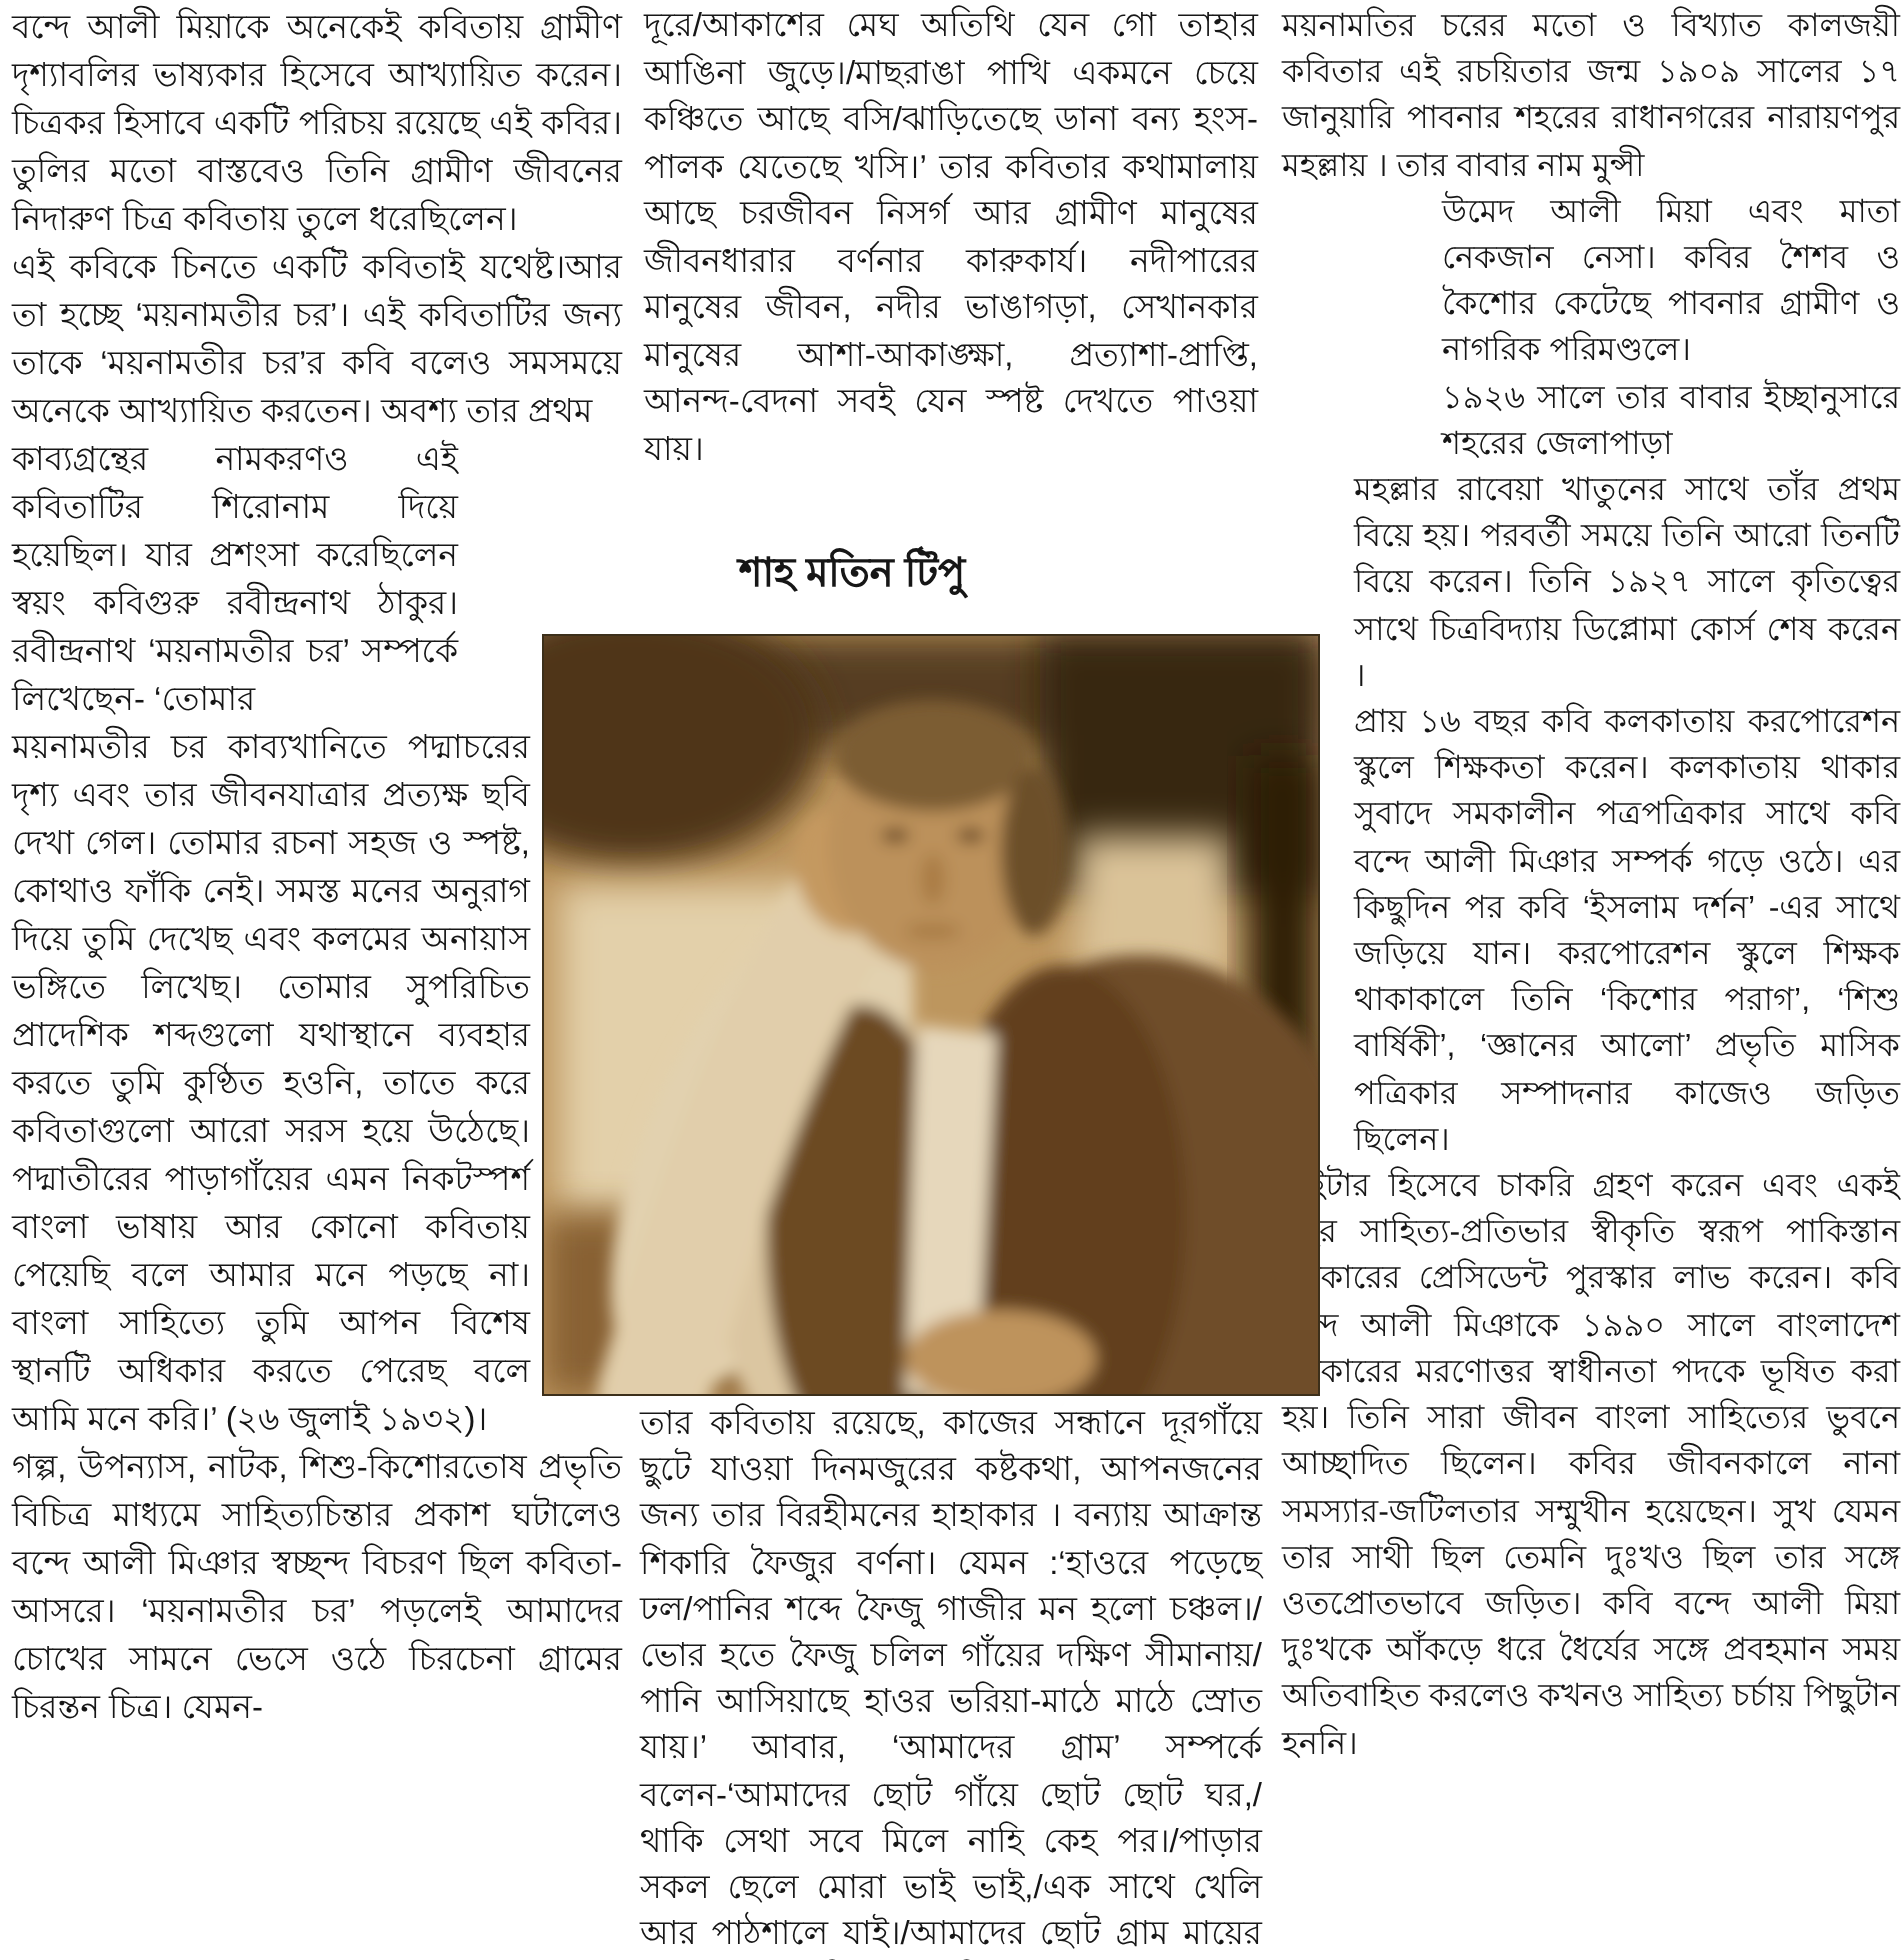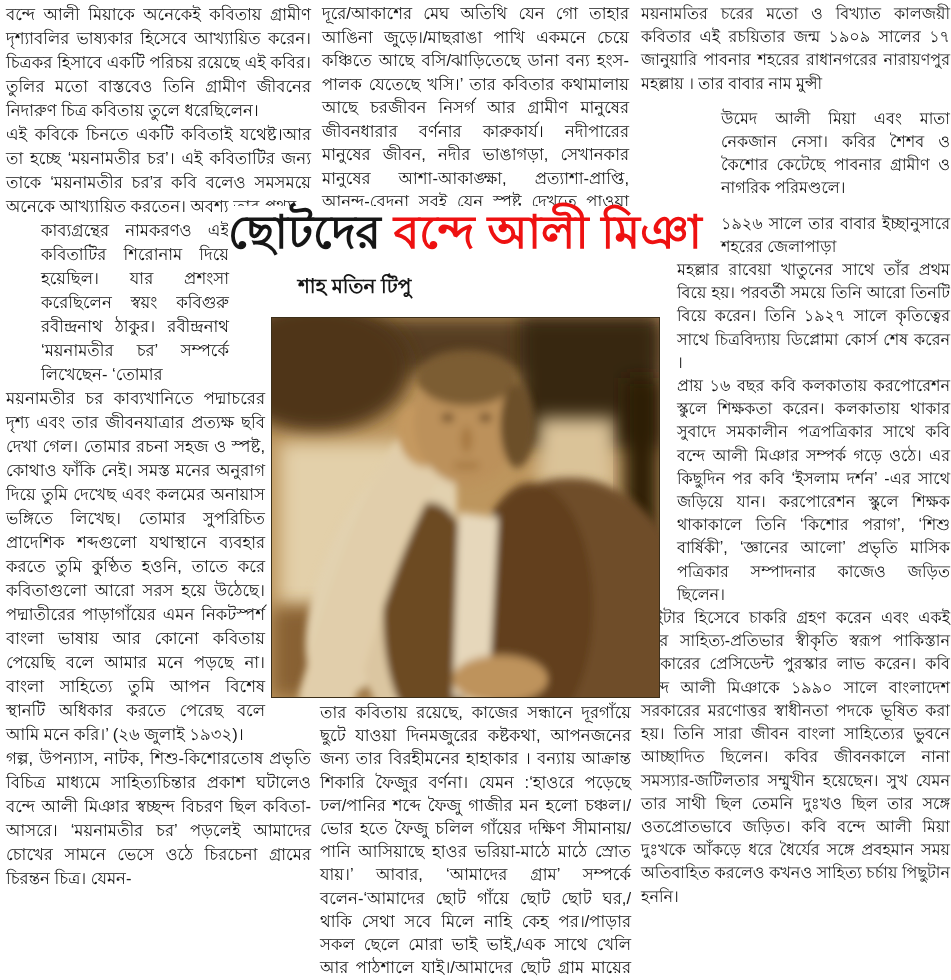--- a/index.html
+++ b/index.html
@@ -4,29 +4,29 @@
 <style>
   html,body{margin:0;padding:0;background:#ffffff;}
   .page{position:relative;width:951px;height:980px;overflow:hidden;background:#fff;
         font-family:"Liberation Sans","DejaVu Sans",sans-serif;color:#161616;}
   .col{position:absolute;text-align:justify;}
   .blk{margin:0;padding:0;}
   #col1{left:6px;top:2px;width:305px;font-size:16.5px;line-height:24px;}
   #col2top{left:322px;top:2px;width:307px;font-size:16.5px;line-height:23.5px;}
   #col2bot{left:320px;top:701px;width:311px;font-size:16.5px;line-height:23.2px;}
   #col3{left:641px;top:2px;width:309px;font-size:16px;line-height:23.2px;}
-  .pr80{padding-right:82px;margin-left:35px;}
+  .pr80{padding-right:82px;}
   .pr45{padding-right:46px;}
-  .pl80{padding-left:80px;margin-top:12px;}
+  .pl80{padding-left:80px;}
   .pl36{padding-left:36px;}
   #headline{position:absolute;left:228px;top:206px;white-space:nowrap;
             font-size:46px;font-weight:bold;line-height:1.15;background:#fff;
             padding:0 4px 2px 0;z-index:6;}
   #headline .red{color:#ee1111;}
-  #byline{position:absolute;left:298px;top:271px;width:256px;
+  #byline{position:absolute;left:298px;top:271px;width:256px;text-align:center;
           font-size:20px;font-weight:600;z-index:6;background:#fff;}
   #photo{position:absolute;left:271px;top:317px;width:389px;height:381px;
          box-sizing:border-box;border:1px solid #3c2f1a;background:#c7a066;z-index:5;}
   #photo svg{display:block;width:100%;height:100%;}
 </style>
 </head>
 <body>
 
 <div class="page">
 
@@ -36,23 +36,20 @@
     <p class="blk pr80">কাব্যগ্রন্থের নামকরণও এই কবিতাটির শিরোনাম দিয়ে হয়েছিল। যার প্রশংসা করেছিলেন স্বয়ং কবিগুরু রবীন্দ্রনাথ ঠাকুর। রবীন্দ্রনাথ ‘ময়নামতীর চর’ সম্পর্কে লিখেছেন- ‘তোমার</p>
     <p class="blk pr45">ময়নামতীর চর কাব্যখানিতে পদ্মাচরের দৃশ্য এবং তার জীবনযাত্রার প্রত্যক্ষ ছবি দেখা গেল। তোমার রচনা সহজ ও স্পষ্ট, কোথাও ফাঁকি নেই। সমস্ত মনের অনুরাগ দিয়ে তুমি দেখেছ এবং কলমের অনায়াস ভঙ্গিতে লিখেছ। তোমার সুপরিচিত প্রাদেশিক শব্দগুলো যথাস্থানে ব্যবহার করতে তুমি কুণ্ঠিত হওনি, তাতে করে কবিতাগুলো আরো সরস হয়ে উঠেছে। পদ্মাতীরের পাড়াগাঁয়ের এমন নিকটস্পর্শ বাংলা ভাষায় আর কোনো কবিতায় পেয়েছি বলে আমার মনে পড়ছে না। বাংলা সাহিত্যে তুমি আপন বিশেষ স্থানটি অধিকার করতে পেরেছ বলে আমি মনে করি।’ (২৬ জুলাই ১৯৩২)।</p>
     <p class="blk">গল্প, উপন্যাস, নাটক, শিশু-কিশোরতোষ প্রভৃতি বিচিত্র মাধ্যমে সাহিত্যচিন্তার প্রকাশ ঘটালেও বন্দে আলী মিঞার স্বচ্ছন্দ বিচরণ ছিল কবিতা-আসরে। ‘ময়নামতীর চর’ পড়লেই আমাদের চোখের সামনে ভেসে ওঠে চিরচেনা গ্রামের চিরন্তন চিত্র। যেমন-</p>
 
   </div>
 
   <div class="col" id="col2top">
     <p class="blk">দূরে/আকাশের মেঘ অতিথি যেন গো তাহার আঙিনা জুড়ে।/মাছরাঙা পাখি একমনে চেয়ে কঞ্চিতে আছে বসি/ঝাড়িতেছে ডানা বন্য হংস-পালক যেতেছে খসি।’ তার কবিতার কথামালায় আছে চরজীবন নিসর্গ আর গ্রামীণ মানুষের জীবনধারার বর্ণনার কারুকার্য। নদীপারের মানুষের জীবন, নদীর ভাঙাগড়া, সেখানকার মানুষের আশা-আকাঙ্ক্ষা, প্রত্যাশা-প্রাপ্তি, আনন্দ-বেদনা সবই যেন স্পষ্ট দেখতে পাওয়া যায়।</p>
   </div>
 
-  <div id="headline">
-    <span>ছোটদের </span><span class="red">বন্দে আলী মিঞা</span>
-  </div>
   <div id="byline">শাহ মতিন টিপু</div>
 
   <div id="photo" role="img" aria-label="sepia portrait photograph of poet Bande Ali Mia seated, white shirt and dark vest, hand resting on cheek">
     <svg viewBox="0 0 390 380" preserveAspectRatio="none">
       <defs>
         <filter id="b9" x="-30%" y="-30%" width="160%" height="160%">
             <feGaussianBlur stdDeviation="9"></feGaussianBlur>
           </filter>
         <filter id="b4" x="-30%" y="-30%" width="160%" height="160%">
             <feGaussianBlur stdDeviation="4"></feGaussianBlur>

